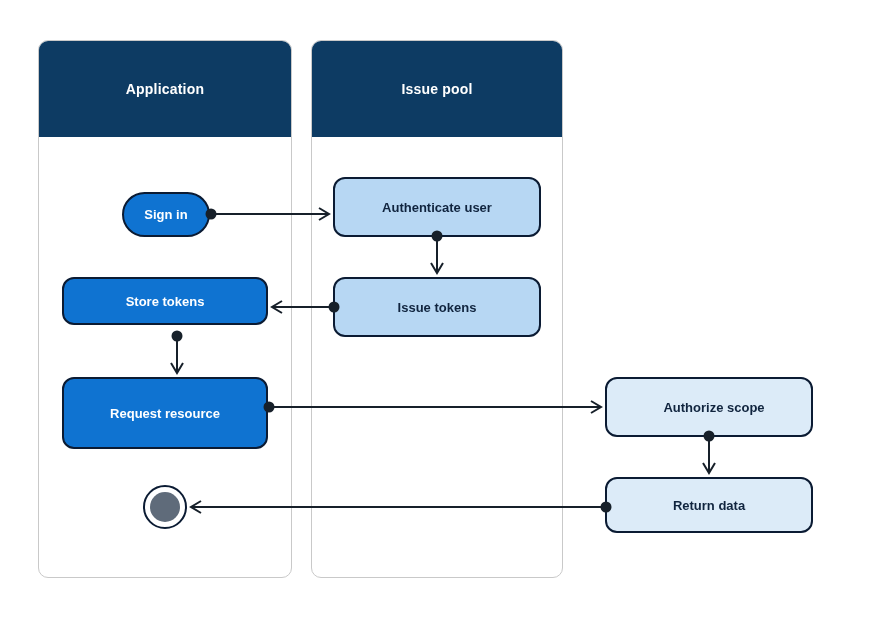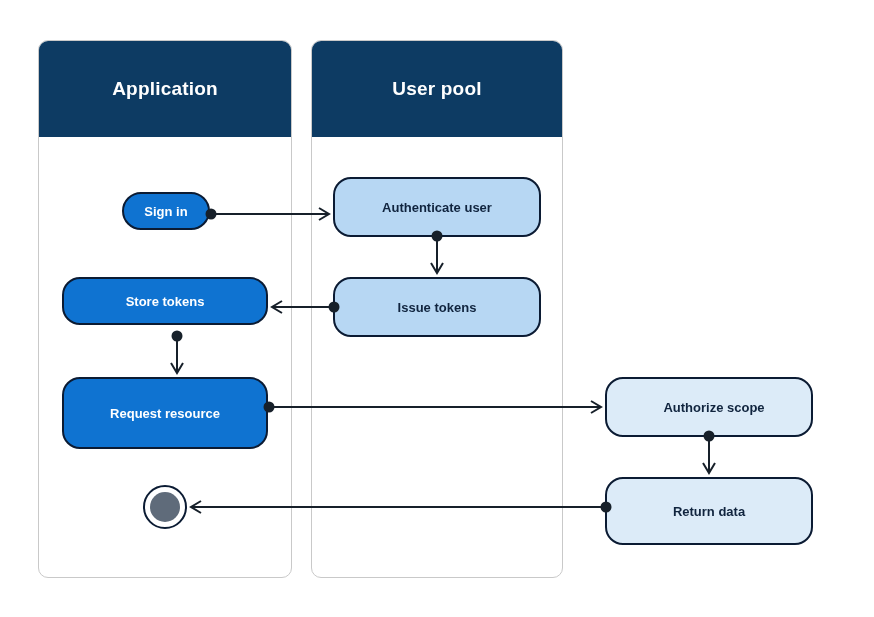--- a/index.html
+++ b/index.html
@@ -34,43 +34,43 @@
   }
   .lane-application{left:38px;width:254px;}
   .lane-userpool{left:311px;width:252px;}
   .lane-apigateway{left:583px;width:253px;}
   .lane-header{
     height:97px;margin:-1px -1px 0 -1px;
     background:var(--header-bg);
     border-radius:10px 10px 0 0;
     display:flex;align-items:center;justify-content:center;
     color:var(--text-on-dark);
-    font-size:19px;font-weight:bold;letter-spacing:.2px;
+    font-size:14px;font-weight:bold;letter-spacing:.2px;
   }
 
   
   .node{
     position:absolute;
     display:flex;align-items:center;justify-content:center;
     border:2px solid var(--node-border);
-    border-radius:18px;
+    border-radius:12px;
     font-size:13px;font-weight:bold;
     text-align:center;
     z-index:2;
   }
   .node-primary{background:var(--primary-node-bg);color:var(--text-on-dark);}
   .node-userpool{background:var(--userpool-node-bg);color:var(--text-on-light);}
   .node-apigw{background:var(--apigw-node-bg);color:var(--text-on-light);}
-  .n-signin{left:122px;top:192px;width:88px;height:38px;border-radius:23px;}
+  .n-signin{left:122px;top:192px;width:88px;height:45px;border-radius:23px;}
   .n-auth{left:333px;top:177px;width:208px;height:60px;}
   .n-store{left:62px;top:277px;width:206px;height:48px;}
   .n-issue{left:333px;top:277px;width:208px;height:60px;text-align:center;}
   .n-request{left:62px;top:377px;width:206px;height:72px;}
   .n-authz{left:605px;top:377px;width:208px;height:60px;padding-left:10px;}
-  .n-return{left:605px;top:477px;width:208px;height:68px;}
+  .n-return{left:605px;top:477px;width:208px;height:56px;}
 
   .end-node{
     position:absolute;left:143px;top:485px;width:44px;height:44px;
     background:#ffffff;border:2px solid var(--node-border);border-radius:50%;
     display:flex;align-items:center;justify-content:center;z-index:2;
   }
   .end-node-inner{
     width:30px;height:30px;border-radius:50%;
     background:var(--end-node-fill);
   }
@@ -89,21 +89,21 @@
 <div class="canvas">
 
   <section class="lane lane-application">
     <header class="lane-header">
       <span>Application</span>
     </header>
   </section>
 
   <section class="lane lane-userpool">
     <header class="lane-header">
-      <span>User pool</span>
+      <span>Issue pool</span>
     </header>
   </section>
 
 
   <div class="node node-primary n-signin">
     <span>Sign in</span>
   </div>
 
   <div class="node node-userpool n-auth">
     <span>Authenticate user</span>

